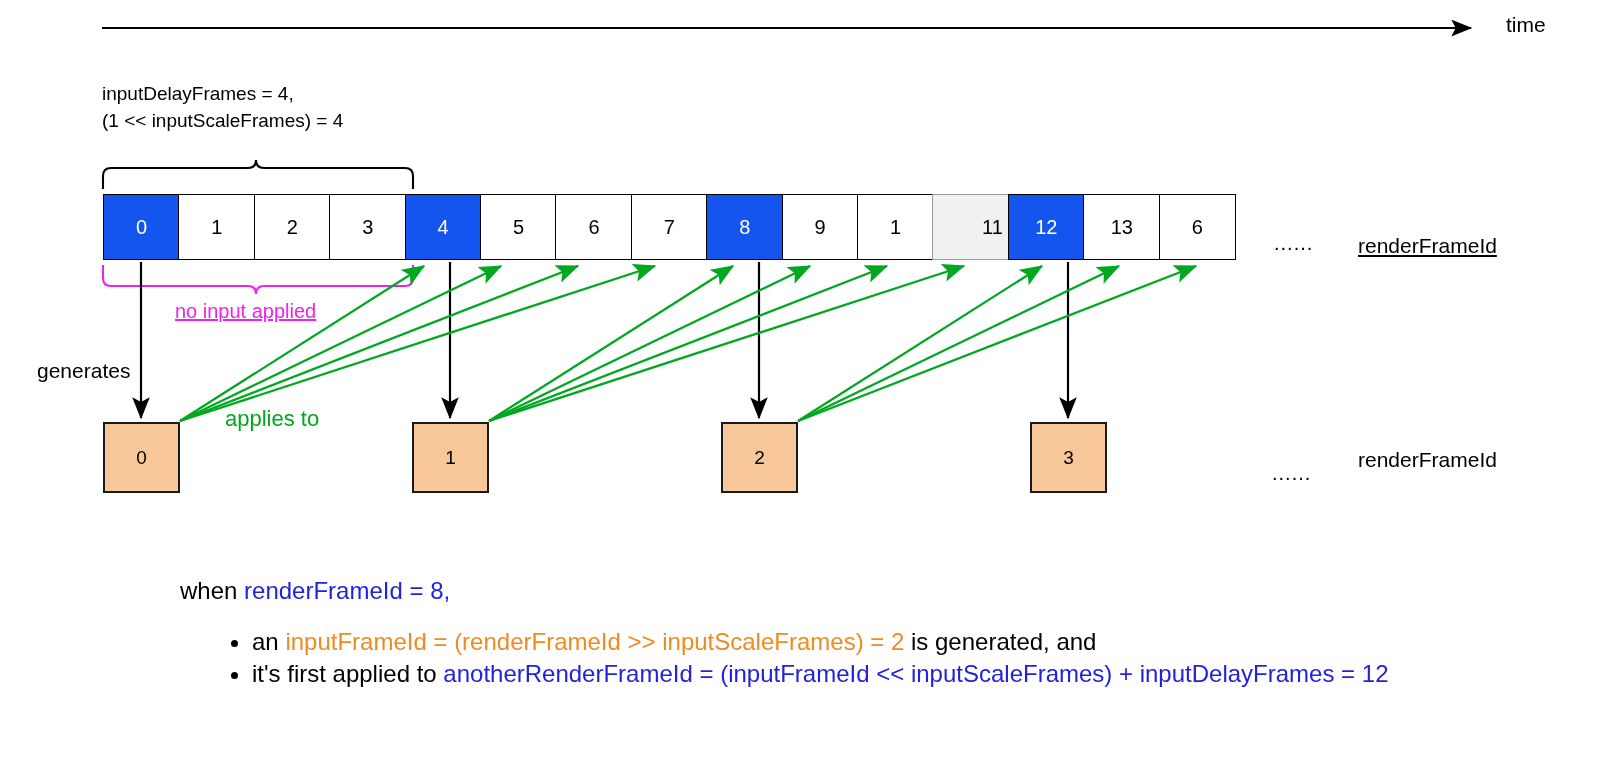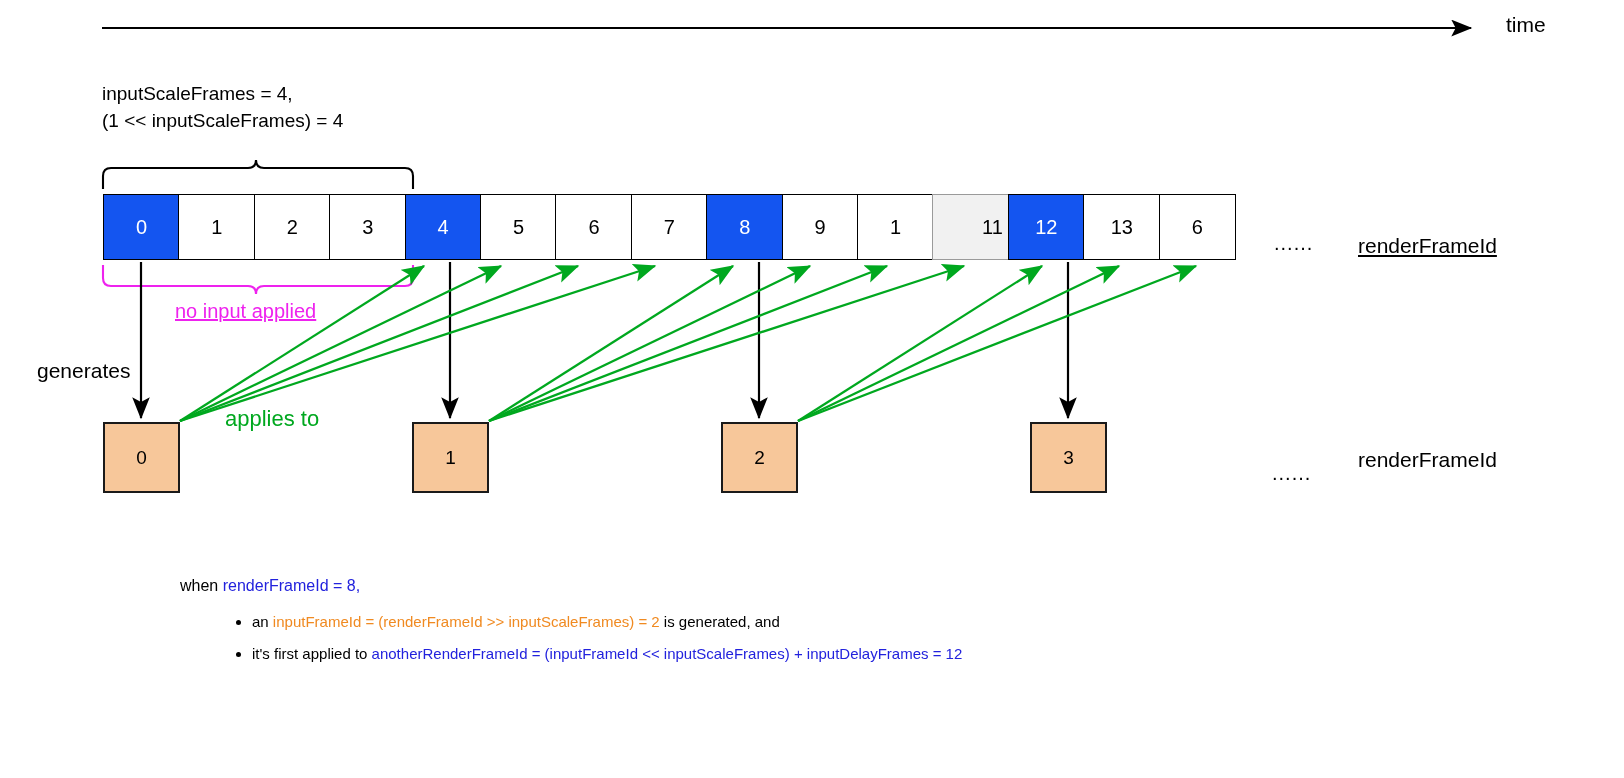--- a/index.html
+++ b/index.html
@@ -139,31 +139,31 @@
     top: 406px;
     font-size: 22px;
     color: #00a81f;
     white-space: nowrap;
   }
 
   
   .explain-when {
     left: 156px;
     top: 577px;
-    font-size: 16px;
+    font-size: 24px;
     white-space: nowrap;
   }
   .bullets {
     position: absolute;
     left: 196px;
-    top: 606px;
+    top: 626px;
     margin: 0;
     padding: 0 0 0 32px;
     list-style: disc;
-    font-size: 15px;
+    font-size: 24px;
     line-height: 32px;
   }
   .bullets li { white-space: nowrap; }
   .c-blue   { color: #2222dd; }
   .c-orange { color: #f08a21; }
   .c-black  { color: #000000; }
 </style>
 </head>
 <body>
 
@@ -214,21 +214,21 @@
 
       <line x1="774" y1="421" x2="1018" y2="266" marker-end="url(#arrow-green)"></line>
       <line x1="774" y1="421" x2="1095" y2="266" marker-end="url(#arrow-green)"></line>
       <line x1="774" y1="421" x2="1172" y2="266" marker-end="url(#arrow-green)"></line>
     </g>
   </svg>
 
   <div class="abs time-label">time</div>
 
   <div class="abs param-caption">
-    <div>inputScaleFrames = 4,</div>
+    <div>inputDelayFrames = 4,</div>
     <div>(1 &lt;&lt; inputScaleFrames) = 4</div>
   </div>
 
   <div class="strip" id="render-strip">
       <div class="cell blue">0</div>
       <div class="cell">1</div>
       <div class="cell">2</div>
       <div class="cell">3</div>
       <div class="cell blue">4</div>
       <div class="cell">5</div>

